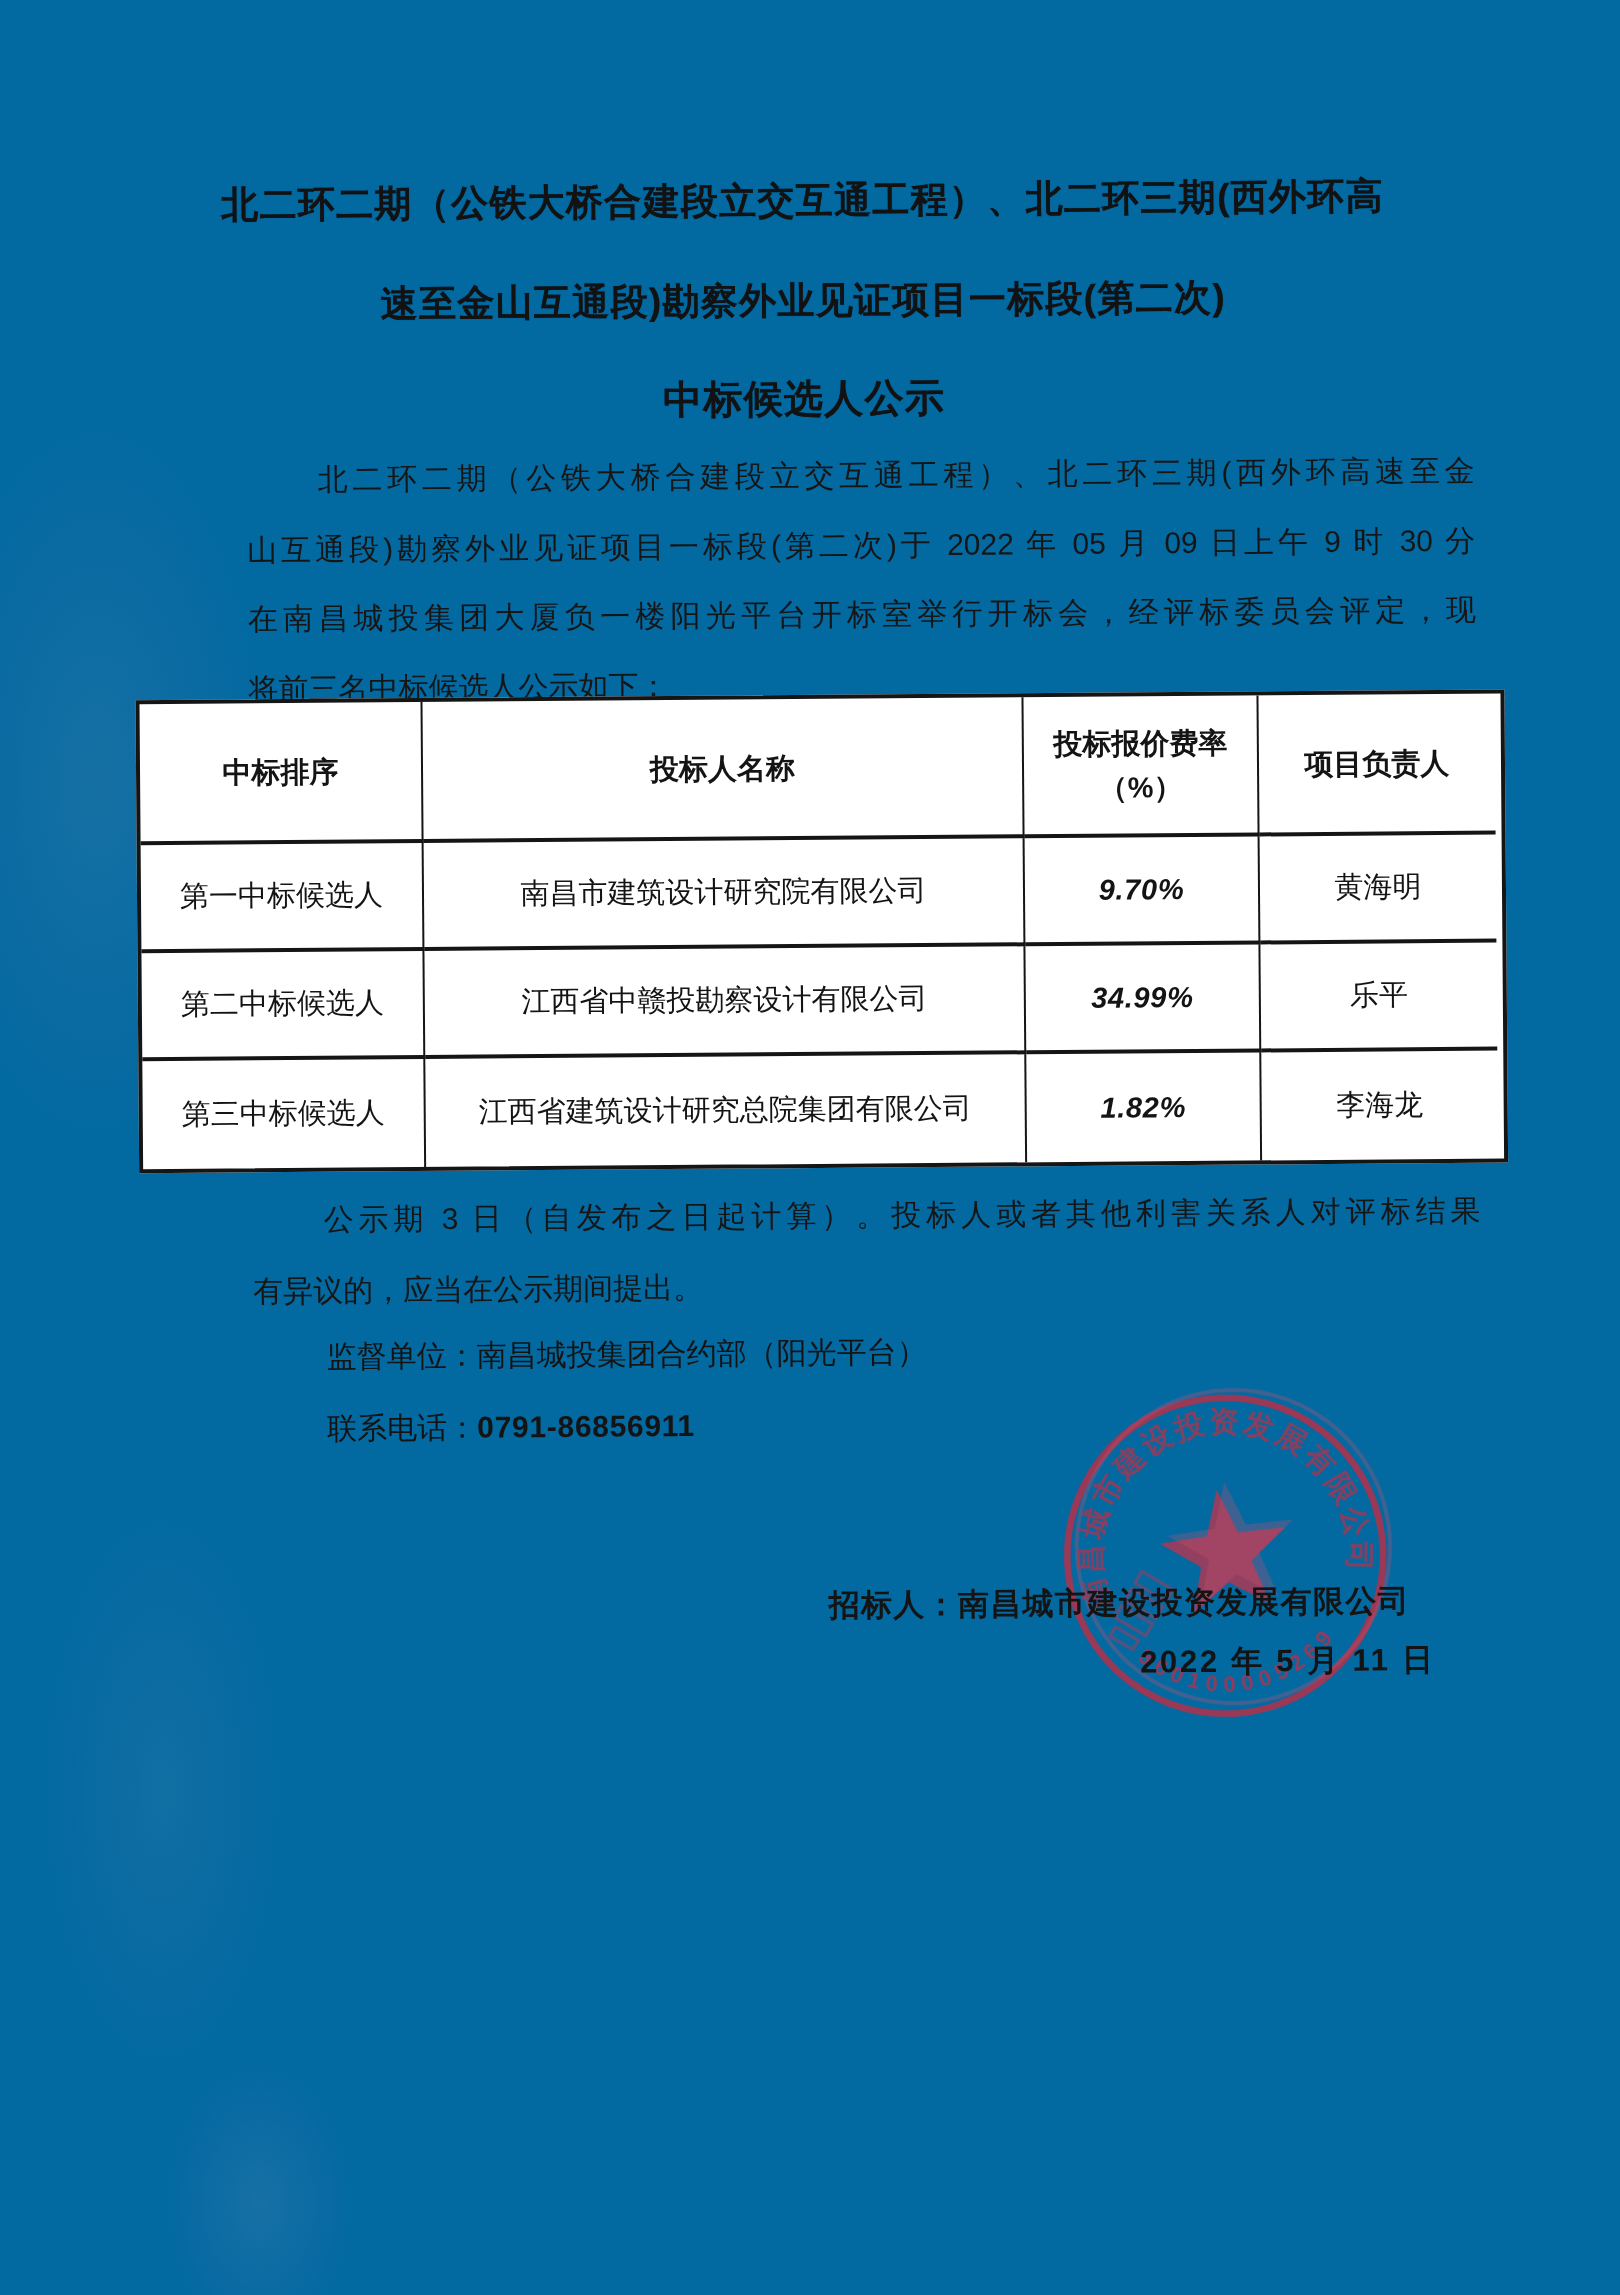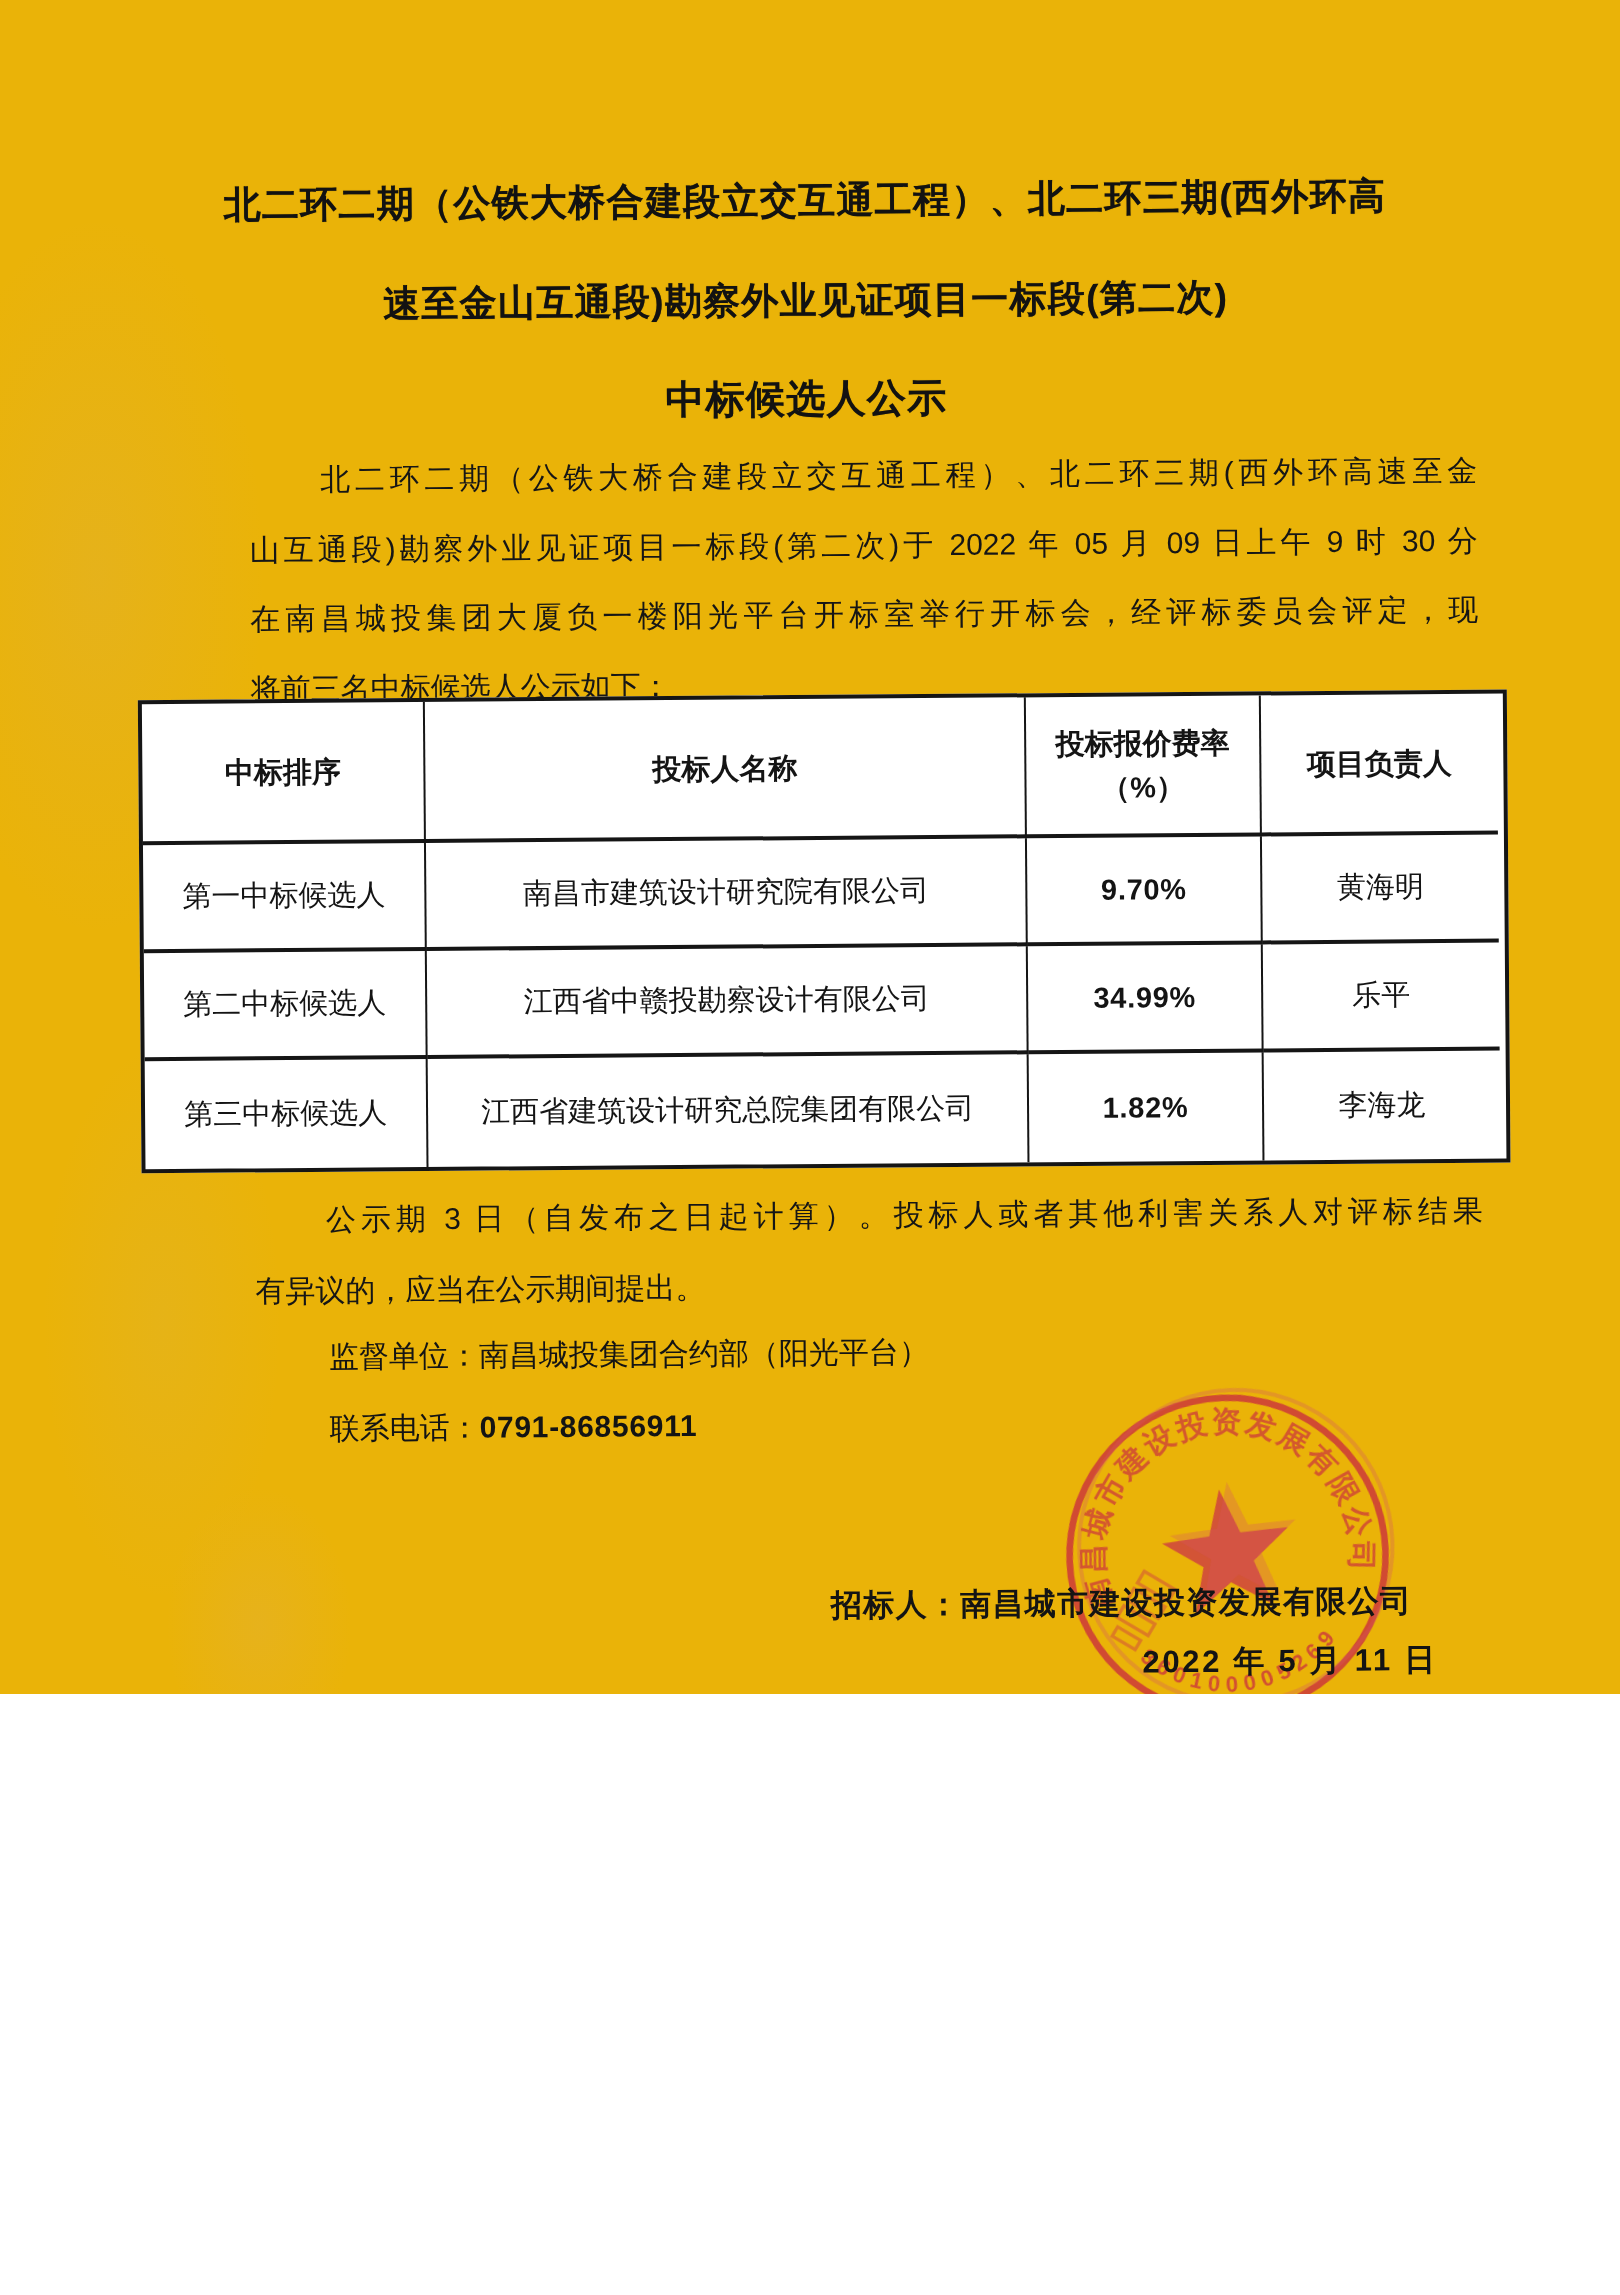--- a/index.html
+++ b/index.html
@@ -1,19 +1,19 @@
 <!DOCTYPE html>
 <html style="font-size:10.7px"><head>
 <meta charset="utf-8">
 <style>
   html,body{margin:0;padding:0;background:#ffffff;}
   .page{
     position:relative;
-    width:1620px;height:1694px;
-    background:#eab308;
+    width:1620px;height:2295px;
+    background:#0369a1;
     overflow:hidden;
     font-family:"Liberation Sans","DejaVu Sans",sans-serif;
     color:#141414;
   }
   
   .page::before{
     content:"";position:absolute;inset:0;pointer-events:none;
     background:
       radial-gradient(280px 601px at 6% 34%, rgba(190,170,190,0.10), rgba(255,255,255,0) 60%),
       radial-gradient(200px 467px at 10% 78%, rgba(180,180,195,0.08), rgba(255,255,255,0) 60%),
@@ -63,21 +63,21 @@
   .cell{
     border-right:2.7px solid #151515;border-bottom:4.7px solid #151515;
     display:flex;flex-direction:column;align-items:center;justify-content:center;
     font-size:29px;font-weight:500;color:#141414;text-align:center;
     box-sizing:border-box;padding:0 5.3px;
   }
   .cell.hdr{height:141px;font-weight:700;line-height:44px;}
   .cell.row{height:108px;}
   .cell.cend{border-right:none;}
   .cell.rend{border-bottom:none;}
-  .cell .rate{font-weight:700;letter-spacing:0.7px;}
+  .cell .rate{font-weight:700;letter-spacing:0.7px;font-style:italic;}
 
   
   .seal{
     position:absolute;left:1052px;top:1389px;width:340px;height:340px;
     z-index:2;transform:rotate(-7deg);
     filter:blur(0.3px);opacity:0.93;pointer-events:none;
   }
 </style>
 </head>
 <body>

